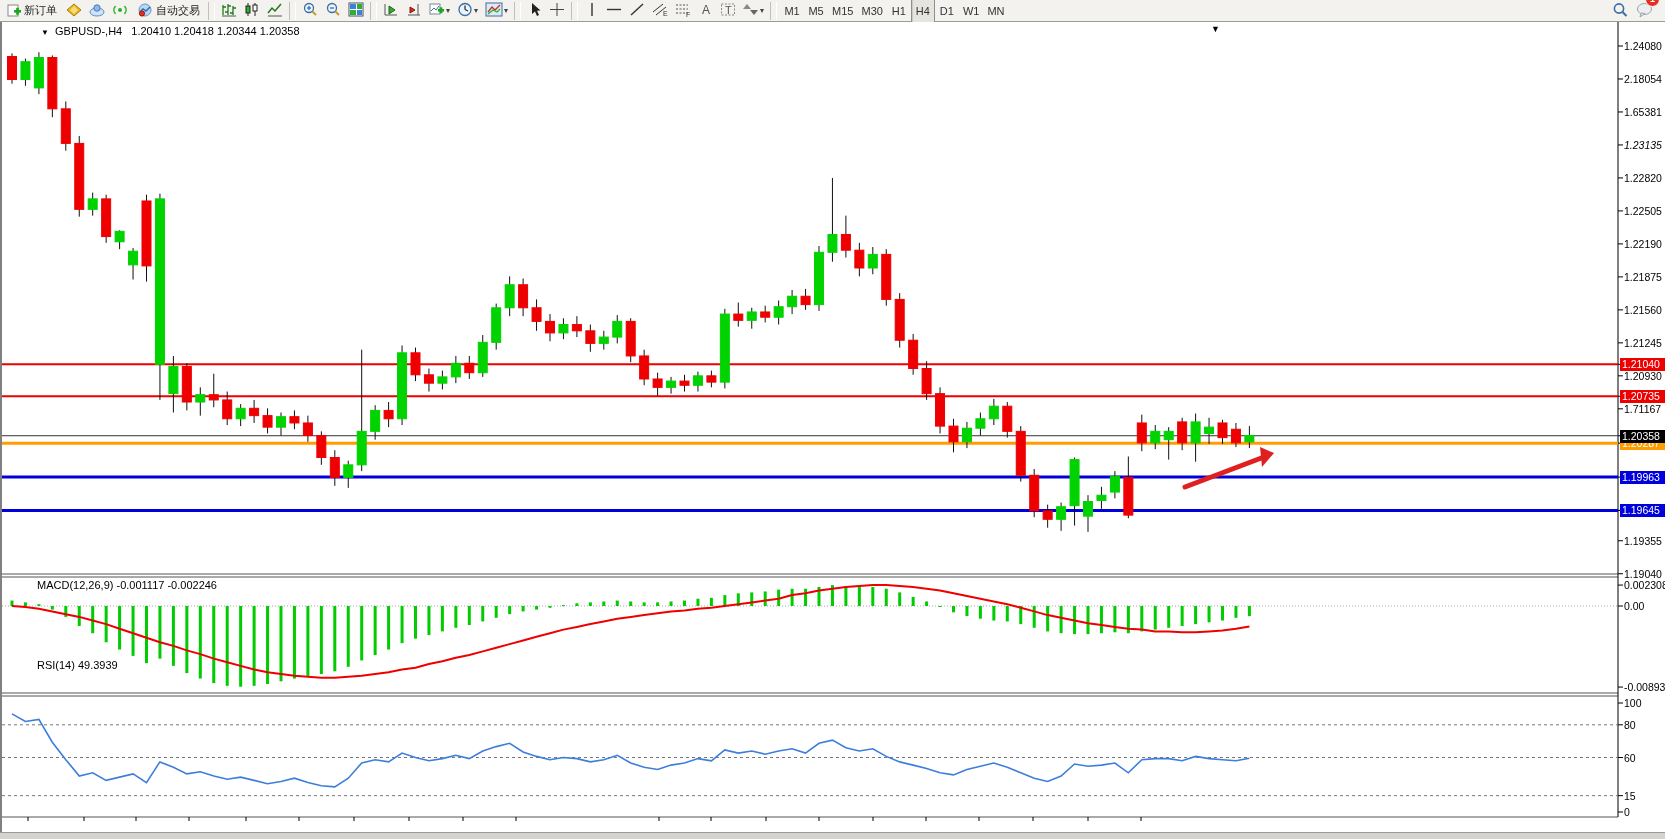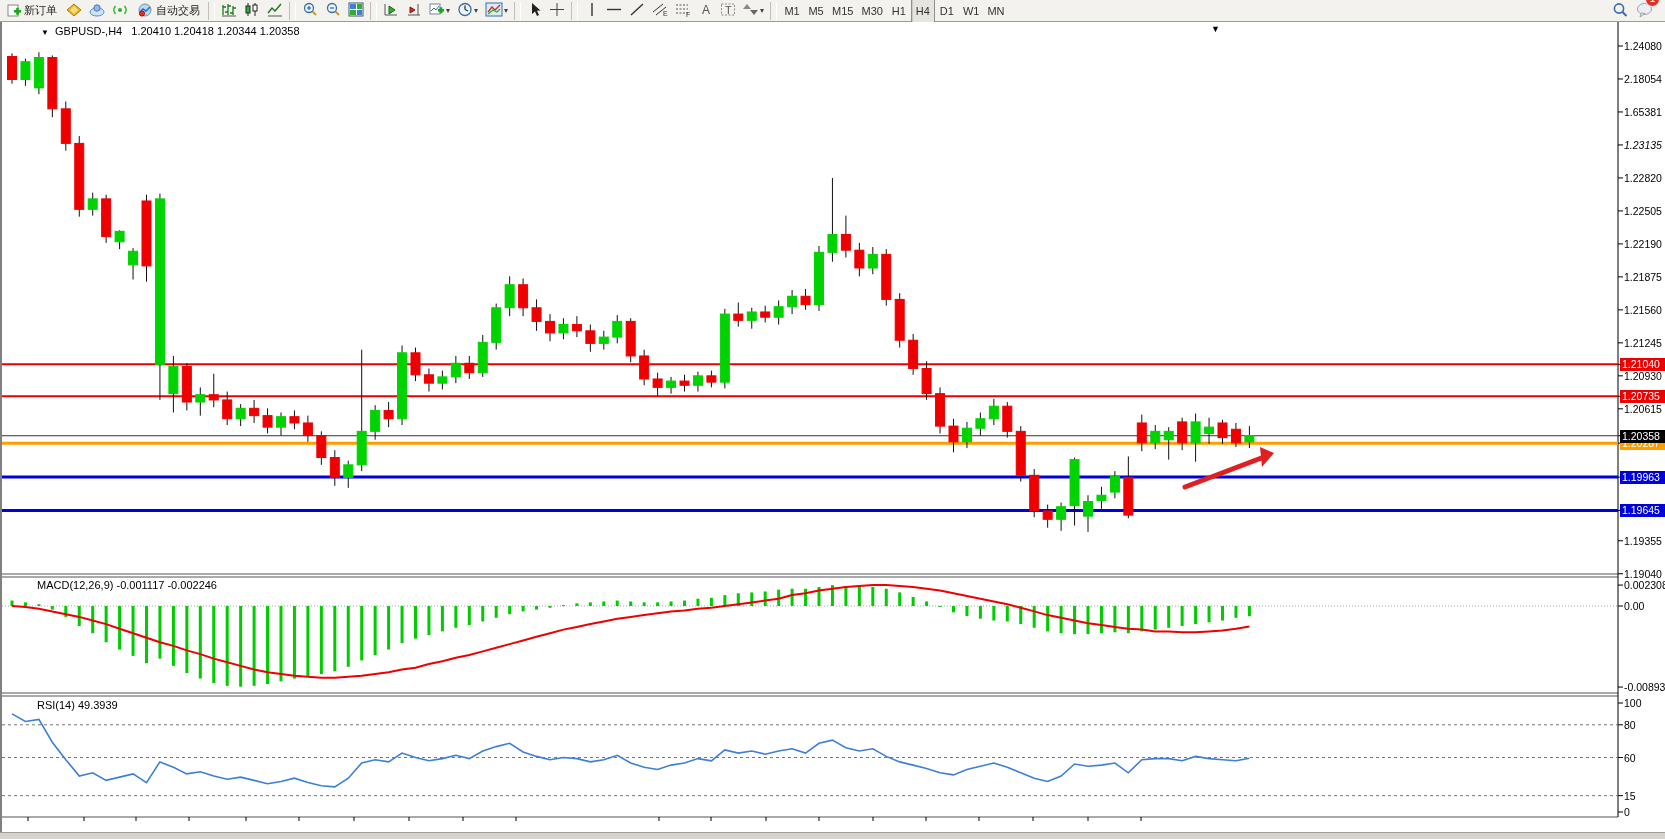--- a/index.html
+++ b/index.html
@@ -599,35 +599,35 @@
 
     <div class="floatlbl" style="left:8px;top:3px;">
       <span style="font-size:8px;">▼</span>
       <span style="margin-left:3px;">GBPUSD-,H4</span>
       <span style="margin-left:6px;">1.20410 1.20418 1.20344 1.20358</span>
     </div>
 
     <div class="shiftmark" style="left:1209px;top:2px;">▼</div>
 
     <div class="floatlbl" id="macdlbl" style="left:4px;top:557px;">MACD(12,26,9) -0.001117 -0.002246</div>
-    <div class="floatlbl" id="rsilbl" style="left:4px;top:677px;">RSI(14) 49.3939</div>
+    <div class="floatlbl" id="rsilbl" style="left:4px;top:637px;">RSI(14) 49.3939</div>
 
     <div id="pricescale">
         <div class="axlbl" style="top: 18px;">1.24080</div>
         <div class="axlbl" style="top: 50.9843px;">2.18054</div>
         <div class="axlbl" style="top: 83.9686px;">1.65381</div>
         <div class="axlbl" style="top: 116.953px; font-style: italic;">1.23135</div>
         <div class="axlbl" style="top: 149.937px;">1.22820</div>
         <div class="axlbl" style="top: 182.921px;">1.22505</div>
         <div class="axlbl" style="top: 215.906px;">1.22190</div>
         <div class="axlbl" style="top: 248.89px;">1.21875</div>
         <div class="axlbl" style="top: 281.874px;">1.21560</div>
         <div class="axlbl" style="top: 314.859px;">1.21245</div>
         <div class="axlbl" style="top: 347.843px;">1.20930</div>
-        <div class="axlbl" style="top: 380.827px;">1.20615</div>
+        <div class="axlbl" style="top: 380.827px;">1.71167</div>
         <div class="axlbl" style="top: 512.764px;">1.19355</div>
         <div class="axlbl" style="top: 545.749px;">1.19040</div>
         <div class="axbadge" style="top: 336.325px; background: rgb(238, 0, 0);">1.21040</div>
         <div class="axbadge" style="top: 368.262px; background: rgb(238, 0, 0);">1.20735</div>
         <div class="axbadge" style="top: 415.173px; background: rgb(255, 156, 0);">1.20287</div>
         <div class="axbadge" style="top: 449.099px; background: rgb(0, 0, 221);">1.19963</div>
         <div class="axbadge" style="top: 482.398px; background: rgb(0, 0, 221);">1.19645</div>
         <div class="axbadge" style="top: 407.738px; background: rgb(0, 0, 0);">1.20358</div>
         <div class="axlbl" style="top: 557.066px;">0.002308</div>
         <div class="axlbl" style="top: 578px;">0.00</div>

